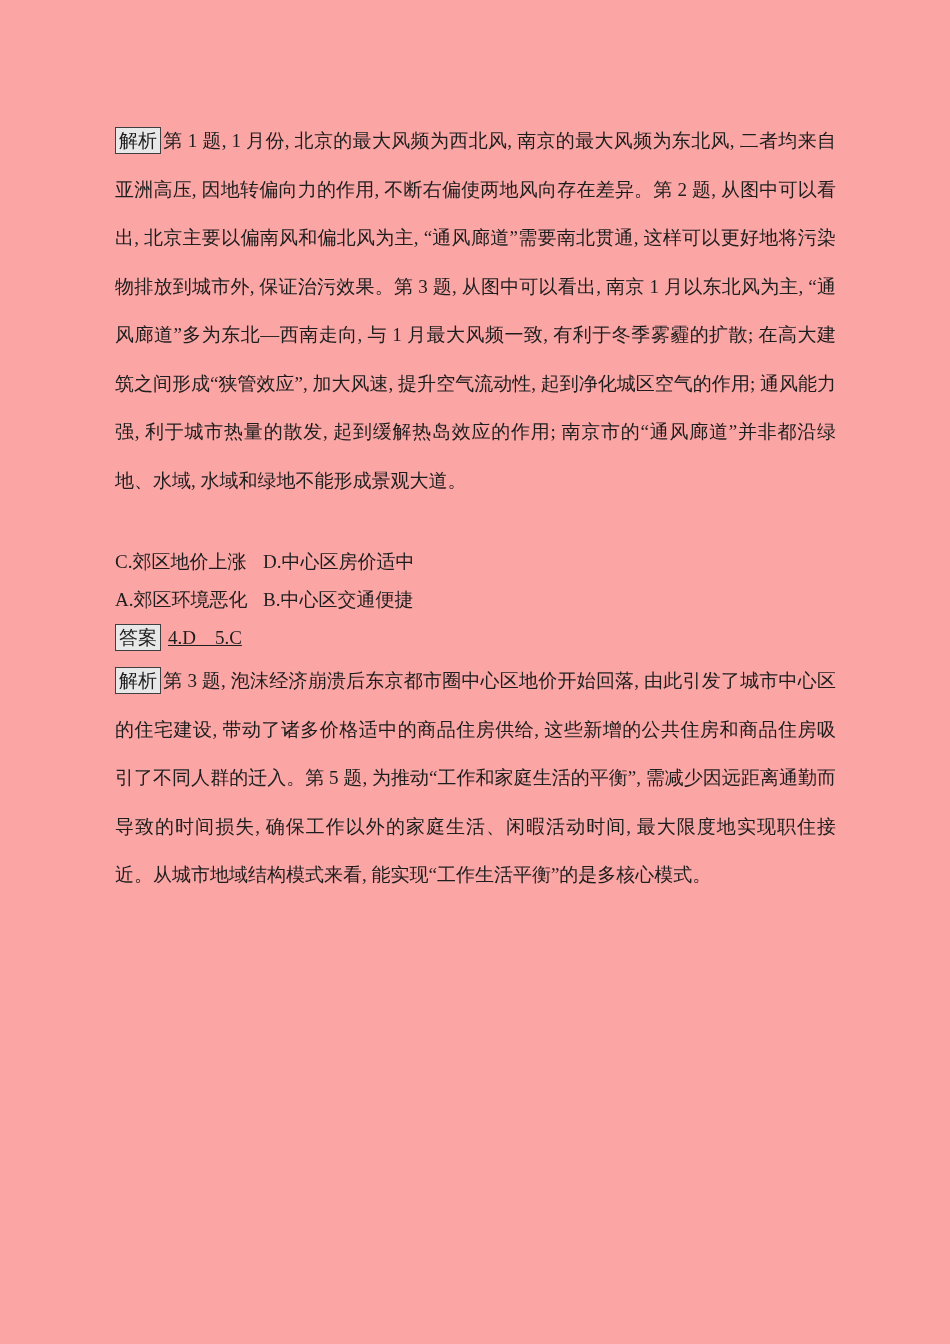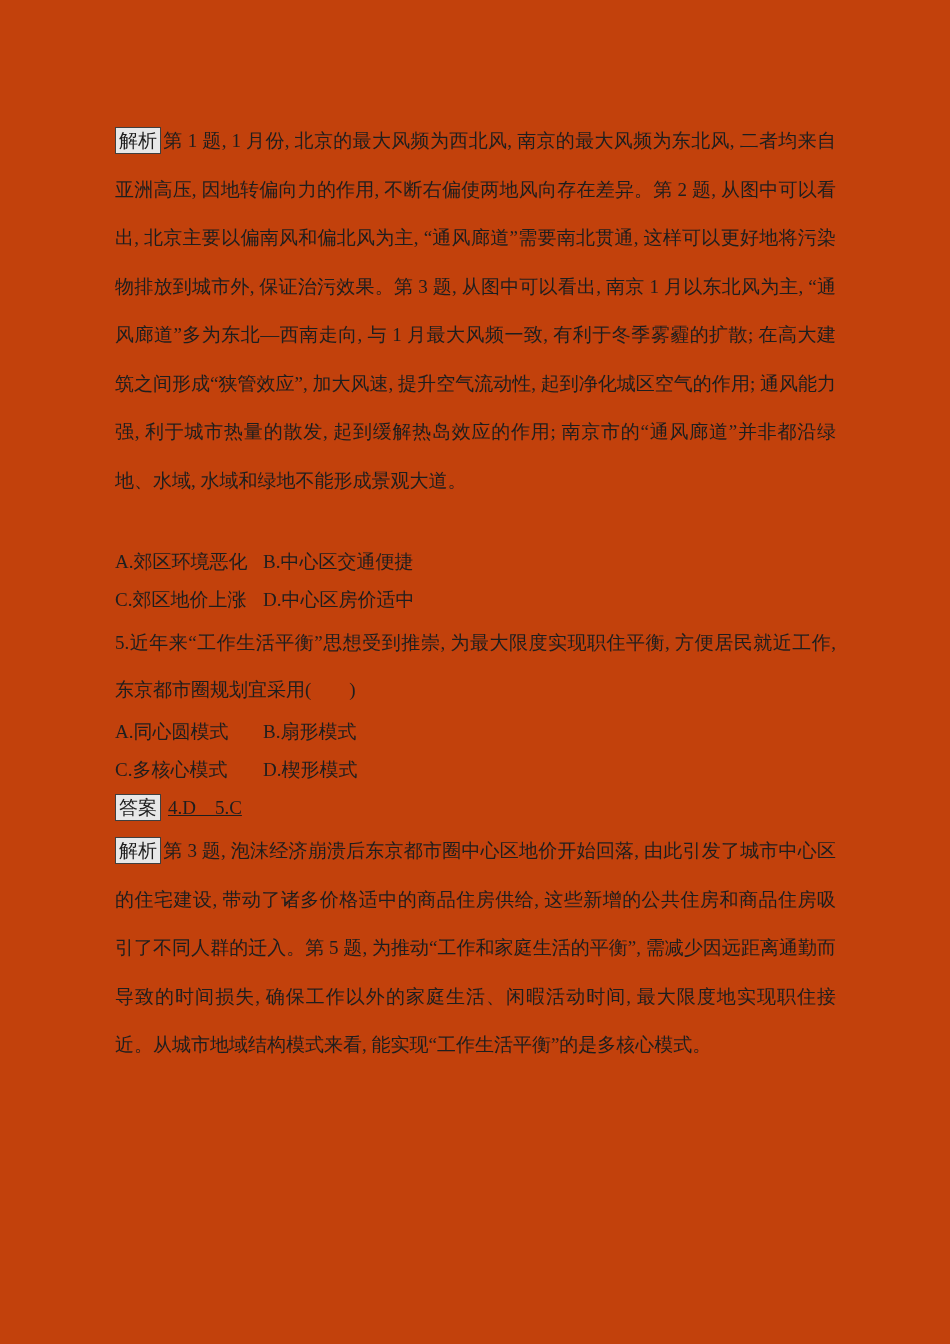--- a/index.html
+++ b/index.html
@@ -4,21 +4,21 @@
 <style>
   html, body {
     margin: 0;
     padding: 0;
     background: #ffffff;
   }
   .page {
     position: relative;
     width: 950px;
     height: 1344px;
-    background: #c2410c;
+    background: #fca5a5;
     font-family: "Liberation Serif", "DejaVu Serif", serif;
     color: #1e1e1e;
     overflow: hidden;
   }
   .content {
     position: absolute;
     left: 115px;
     top: 117px;
     width: 721px;
   }
@@ -71,36 +71,27 @@
   <div class="content">
 
     <p class="para">
       <span class="boxed-label">解析</span><span>第 1 题, 1 月份, 北京的最大风频为西北风, 南京的最大风频为东北风, 二者均来自亚洲高压, 因地转偏向力的作用, 不断右偏使两地风向存在差异。第 2 题, 从图中可以看出, 北京主要以偏南风和偏北风为主, “通风廊道”需要南北贯通, 这样可以更好地将污染物排放到城市外, 保证治污效果。第 3 题, 从图中可以看出, 南京 1 月以东北风为主, “通风廊道”多为东北—西南走向, 与 1 月最大风频一致, 有利于冬季雾霾的扩散; 在高大建筑之间形成“狭管效应”, 加大风速, 提升空气流动性, 起到净化城区空气的作用; 通风能力强, 利于城市热量的散发, 起到缓解热岛效应的作用; 南京市的“通风廊道”并非都沿绿地、水域, 水域和绿地不能形成景观大道。</span>
     </p>
 
 
     <div>
       <div class="spacer-row"></div>
       <p class="qa-row">
-        <span class="opt-first">A.郊区环境恶化</span><span>B.中心区交通便捷</span>
+        <span class="opt-first">C.郊区地价上涨</span><span>D.中心区房价适中</span>
       </p>
       <p class="qa-row">
-        <span class="opt-first">C.郊区地价上涨</span><span>D.中心区房价适中</span>
+        <span class="opt-first">A.郊区环境恶化</span><span>B.中心区交通便捷</span>
       </p>
     </div>
 
-    <div>
-      <p class="q5-stem">5.近年来“工作生活平衡”思想受到推崇, 为最大限度实现职住平衡, 方便居民就近工作, 东京都市圈规划宜采用(　　)</p>
-      <p class="qa-row">
-        <span class="opt-first">A.同心圆模式</span><span>B.扇形模式</span>
-      </p>
-      <p class="qa-row">
-        <span class="opt-first">C.多核心模式</span><span>D.楔形模式</span>
-      </p>
-    </div>
 
     <p class="qa-row">
       <span class="boxed-label">答案</span><span class="answer-text">4.D　5.C</span>
     </p>
 
     <p class="para">
       <span class="boxed-label">解析</span><span>第 3 题, 泡沫经济崩溃后东京都市圈中心区地价开始回落, 由此引发了城市中心区的住宅建设, 带动了诸多价格适中的商品住房供给, 这些新增的公共住房和商品住房吸引了不同人群的迁入。第 5 题, 为推动“工作和家庭生活的平衡”, 需减少因远距离通勤而导致的时间损失, 确保工作以外的家庭生活、闲暇活动时间, 最大限度地实现职住接近。从城市地域结构模式来看, 能实现“工作生活平衡”的是多核心模式。</span>
     </p>
 
   </div>

